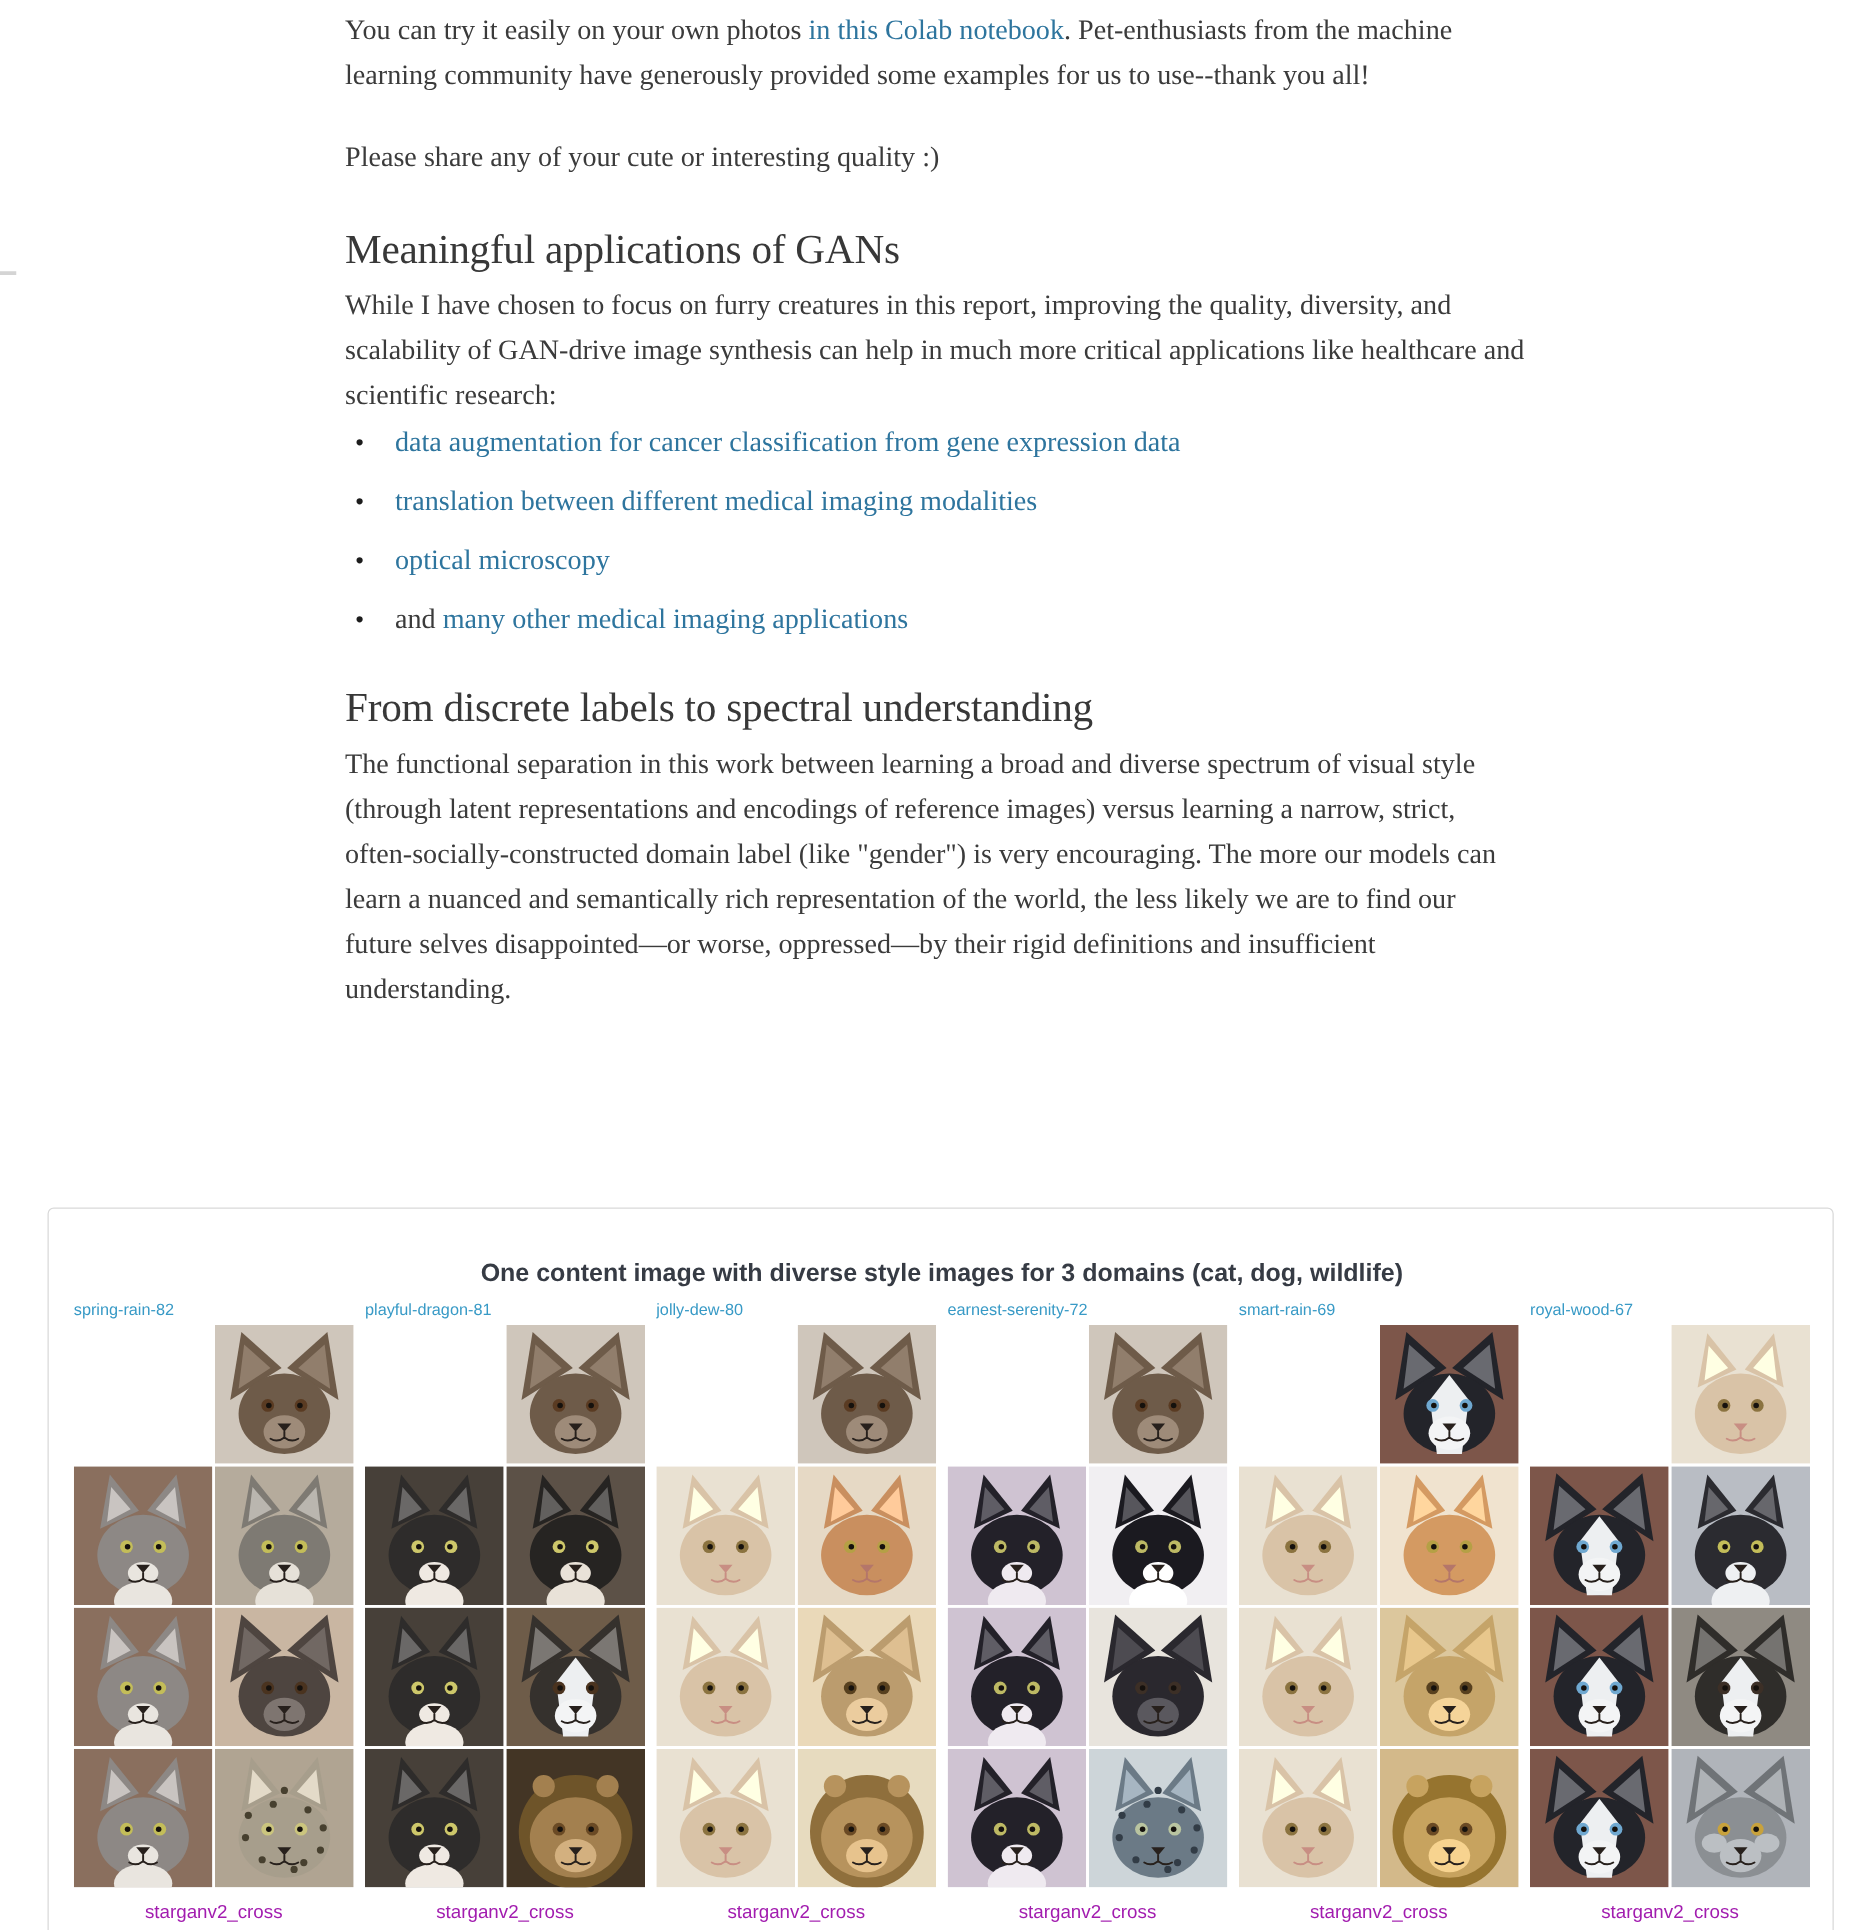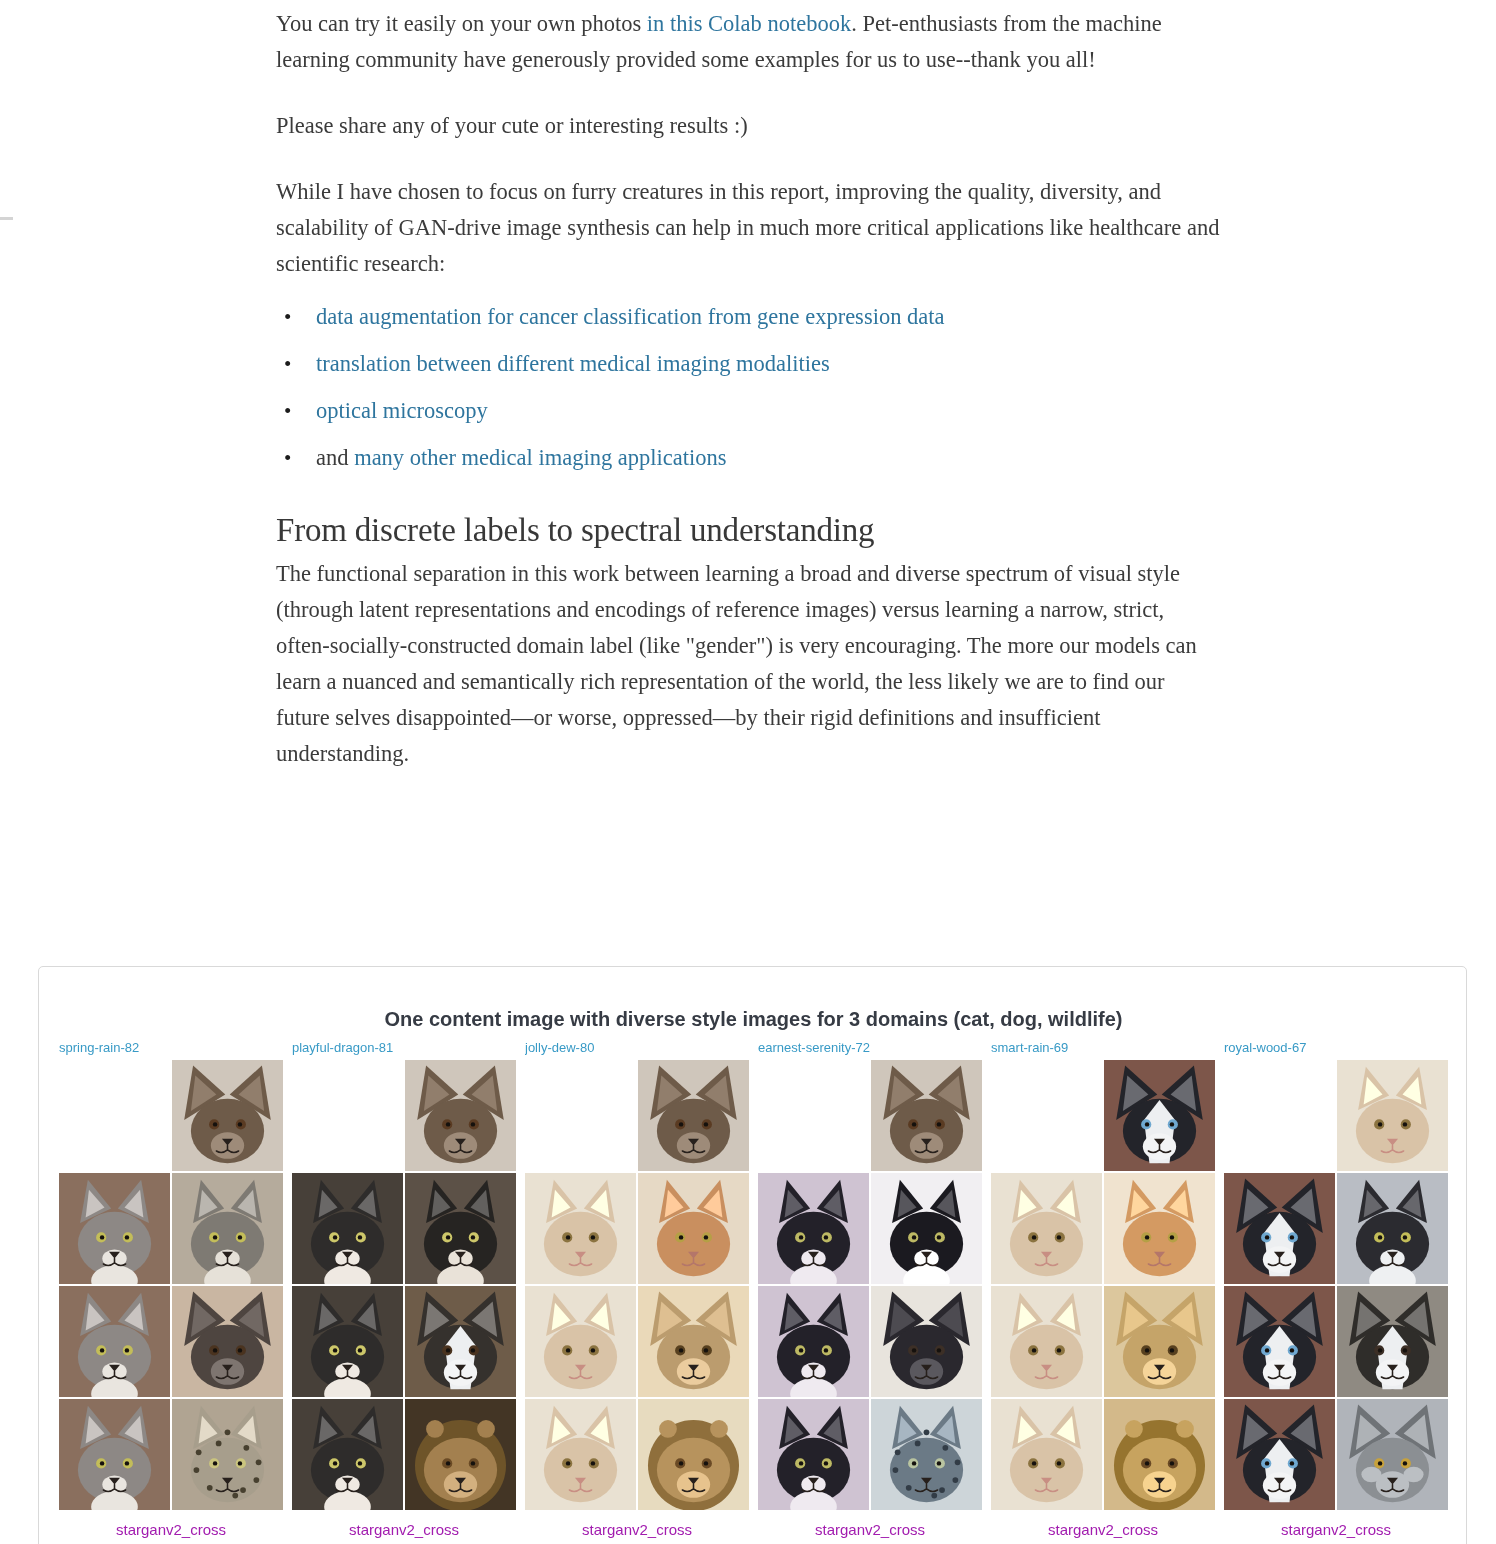--- a/index.html
+++ b/index.html
@@ -10,21 +10,21 @@
   }
   .left-dash{
     position:absolute;left:0;top:217px;width:13px;height:3px;background:#d4d4d4;
   }
   .content{
     width:944px;margin:0 auto;padding-top:6px;
   }
   .body-p{
     font-size:22.5px;line-height:36px;margin:0 0 30px 0;
   }
-  .body-p.tight{margin-bottom:17px;}
+  .body-p.tight{margin-bottom:2px;}
   h2.section-heading{
     font-size:33px;line-height:40px;font-weight:400;color:#383838;
     margin:36px 0 6px 0;letter-spacing:-0.2px;
   }
   h2.section-heading.second{margin-top:34px;}
   a.txt-link{color:#2e759e;text-decoration:none;cursor:pointer;}
   ul.app-list{list-style:none;margin:0 0 8px 0;padding:0;}
   ul.app-list li{
     font-size:22.5px;line-height:36px;margin-bottom:11px;
     padding-left:40px;position:relative;
@@ -62,22 +62,23 @@
 </style>
 </head>
 <body>
 
 <div class="left-dash"></div>
 
 <main class="content">
 
   <p class="body-p"><span>You can try it easily on your own photos </span><a class="txt-link">in this Colab notebook</a><span>. Pet-enthusiasts from the machine learning community have generously provided some examples for us to use--thank you all!</span></p>
 
-  <p class="body-p">Please share any of your cute or interesting results :)</p>
-
+  <p class="body-p">Please share any of your cute or interesting quality :)</p>
+
+  <h2 class="section-heading">Meaningful applications of GANs</h2>
 
   <p class="body-p tight">While I have chosen to focus on furry creatures in this report, improving the quality, diversity, and scalability of GAN-drive image synthesis can help in much more critical applications like healthcare and scientific research:</p>
 
   <ul class="app-list">
     <li><span></span><a class="txt-link">data augmentation for cancer classification from gene expression data</a></li>
     <li><span></span><a class="txt-link">translation between different medical imaging modalities</a></li>
     <li><span></span><a class="txt-link">optical microscopy</a></li>
     <li><span>and </span><a class="txt-link">many other medical imaging applications</a></li>
   </ul>
 

